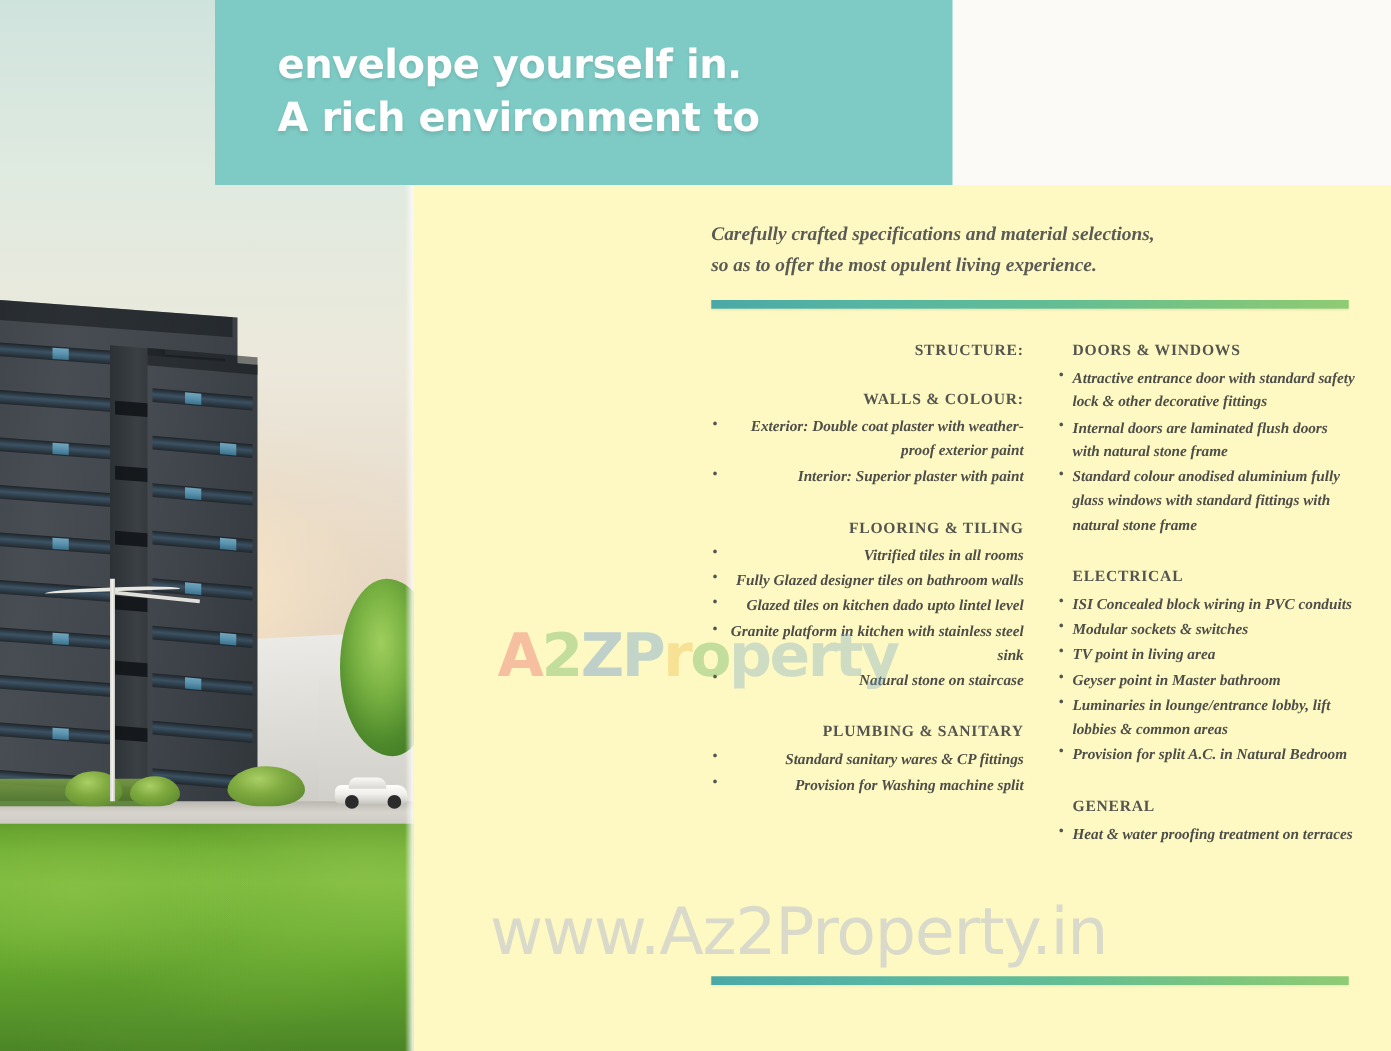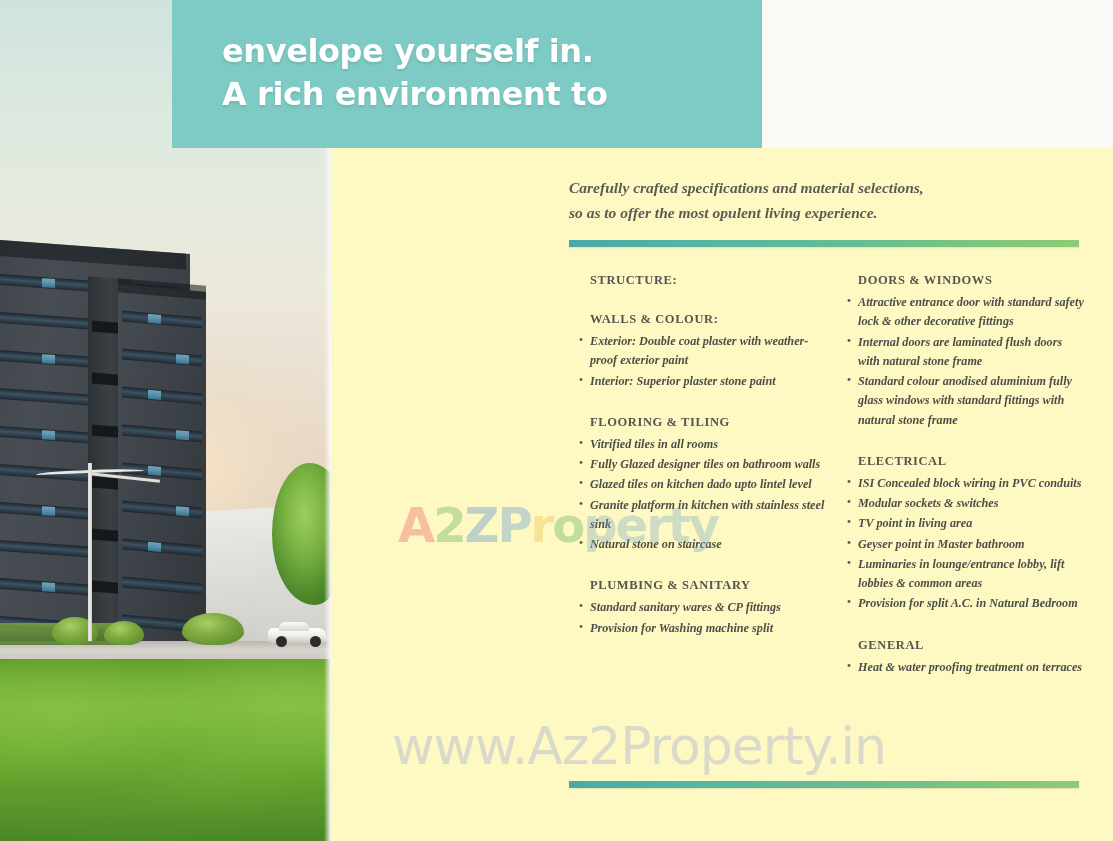--- a/index.html
+++ b/index.html
@@ -260,21 +260,21 @@
   .cols {
     position: absolute;
     left: 238px; top: 125px;
     width: 515px;
   }
 
   .col {
     position: absolute;
     top: 0;
   }
-  .col-left  { left: 9px;   width: 250px; }
+  .col-left  { left: 0px;   width: 250px; text-align: right; }
   .col-right { left: 277px; width: 240px; }
 
   .section { margin-bottom: 24px; }
 
   .sec-title {
     font-family: "Liberation Serif", serif;
     font-weight: bold;
     font-size: 12.5px;
     letter-spacing: 0.6px;
     color: #55554f;
@@ -438,21 +438,21 @@
 
     <div class="cols">
       <div class="col col-left" id="col-left">
           <div class="section">
             <div class="sec-title">STRUCTURE:</div>
           </div>
           <div class="section">
             <div class="sec-title">WALLS &amp; COLOUR:</div>
             <ul class="bullets">
               <li>Exterior: Double coat plaster with weather-proof exterior paint</li>
-              <li>Interior: Superior plaster stone paint</li>
+              <li>Interior: Superior plaster with paint</li>
             </ul>
           </div>
           <div class="section">
             <div class="sec-title">FLOORING &amp; TILING</div>
             <ul class="bullets">
               <li>Vitrified tiles in all rooms</li>
               <li>Fully Glazed designer tiles on bathroom walls</li>
               <li>Glazed tiles on kitchen dado upto lintel level</li>
               <li>Granite platform in kitchen with stainless steel sink</li>
               <li>Natural stone on staircase</li>

